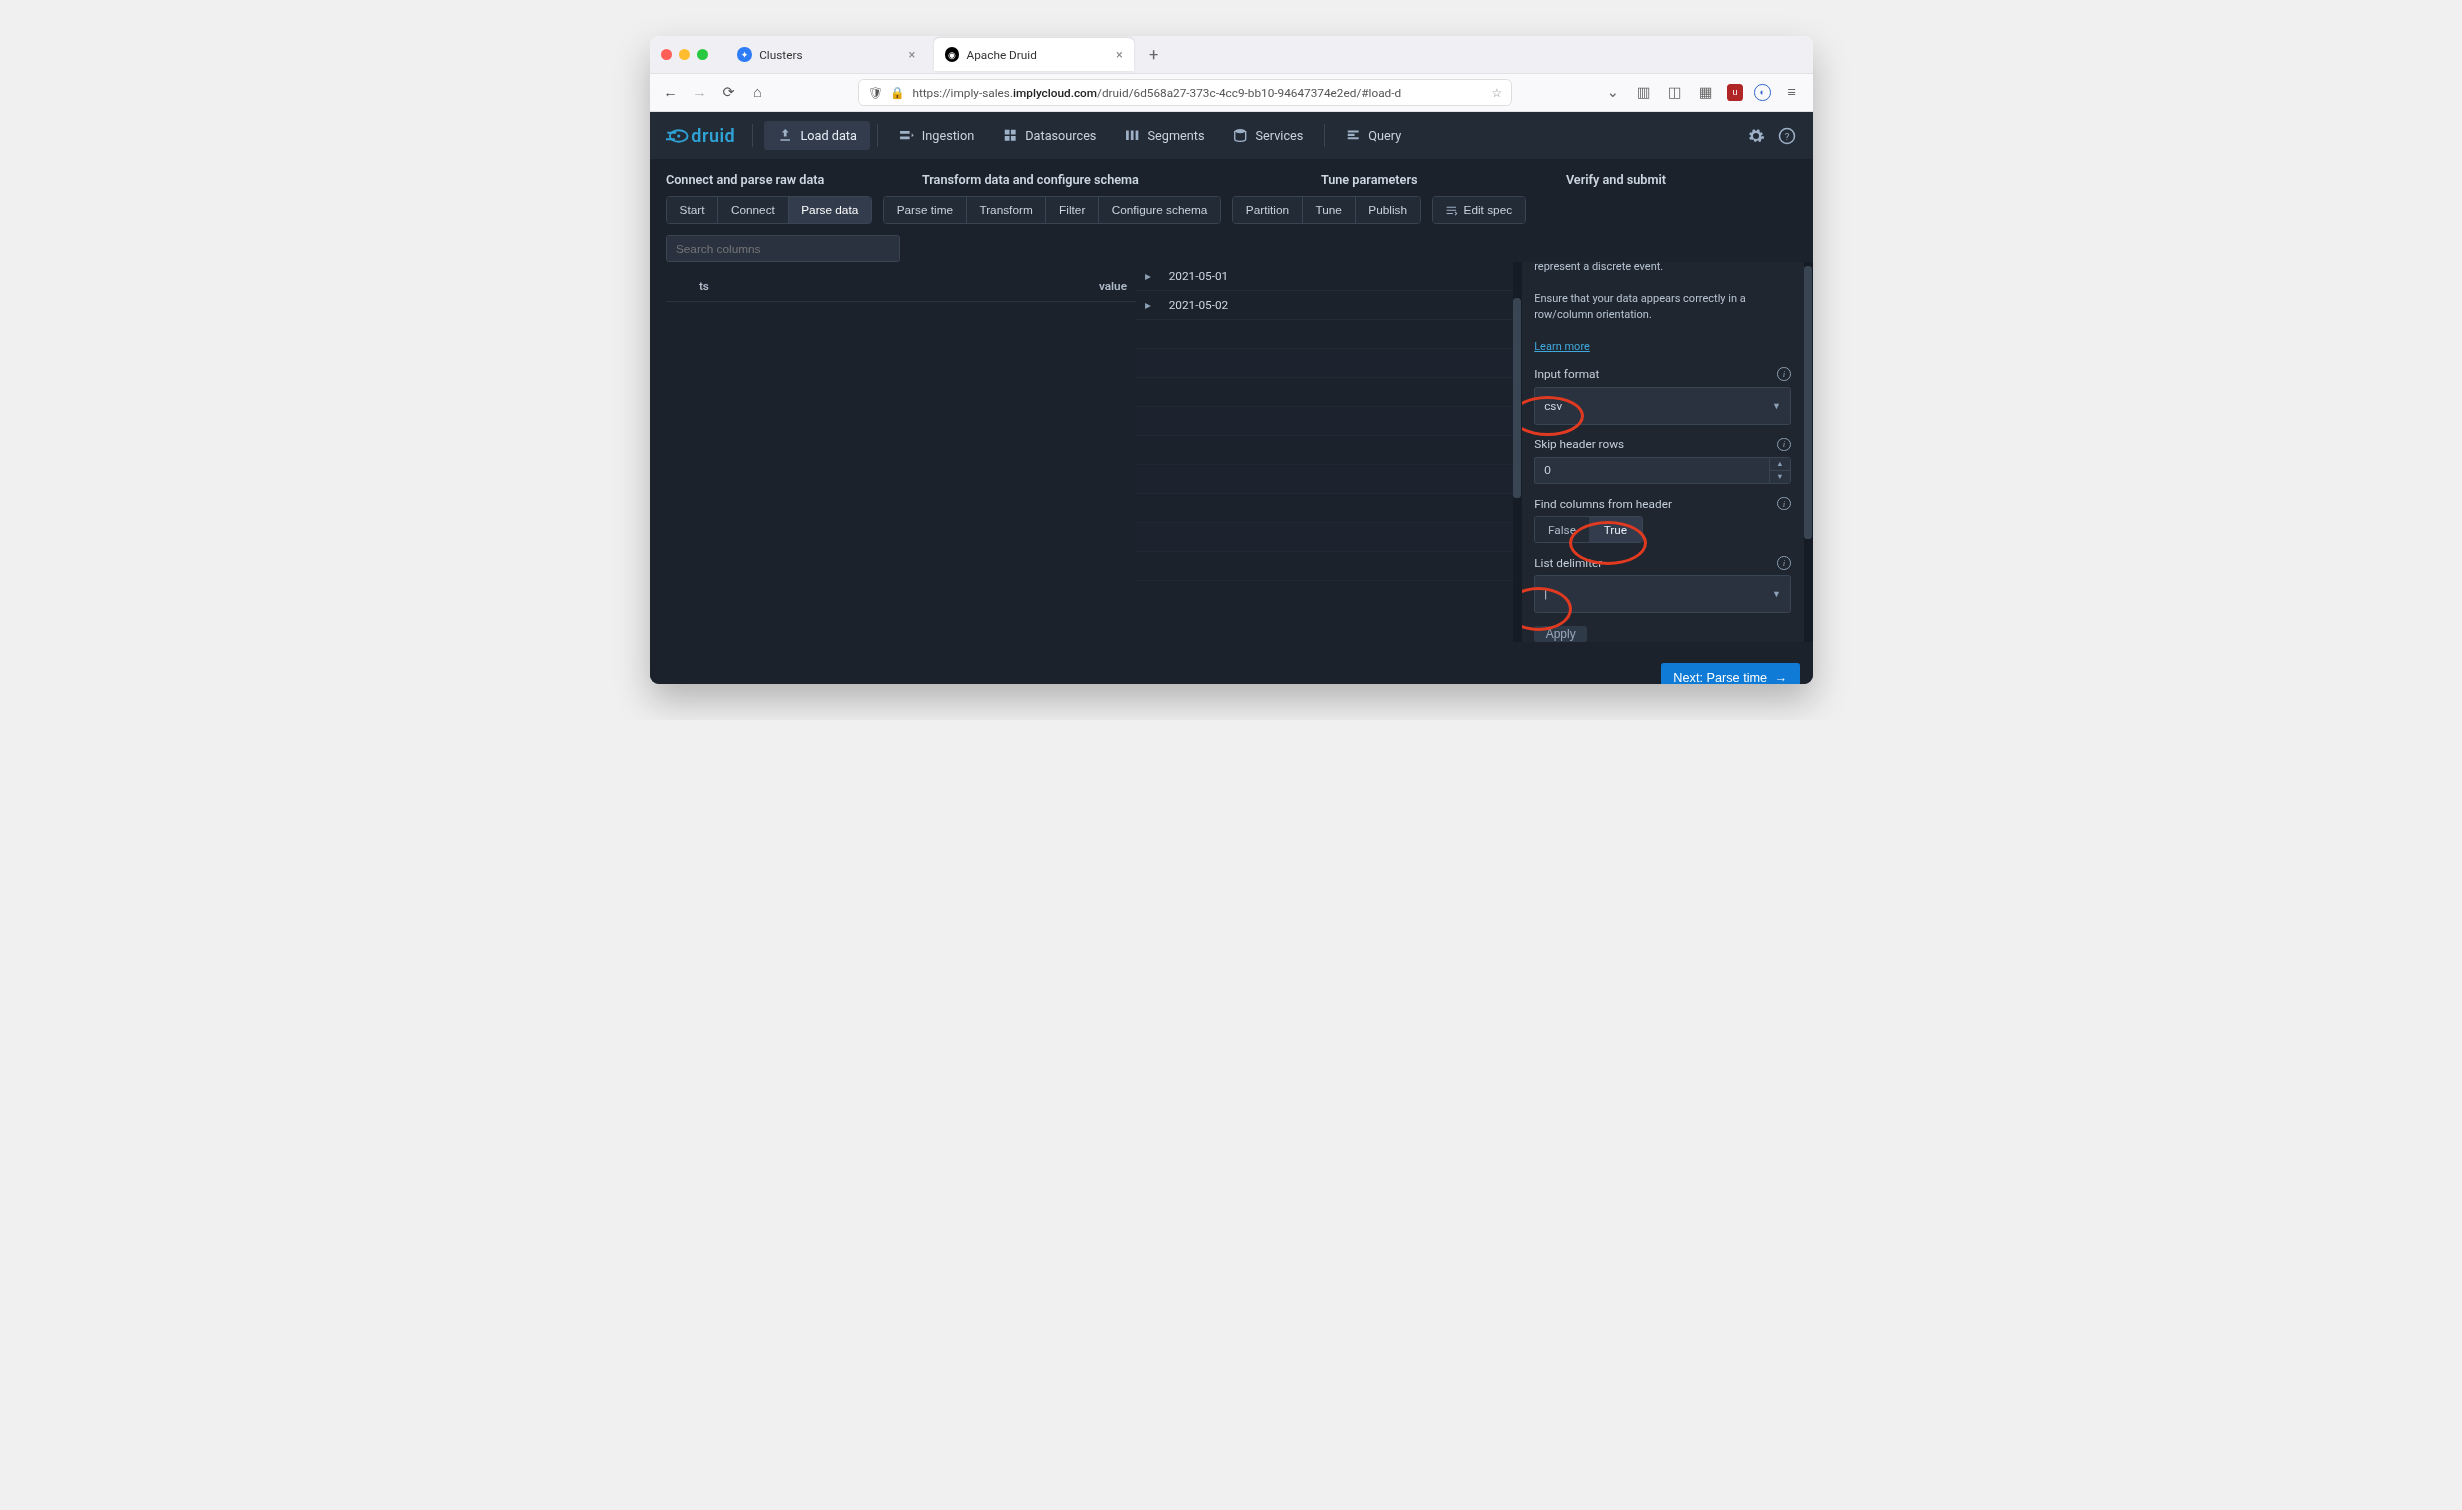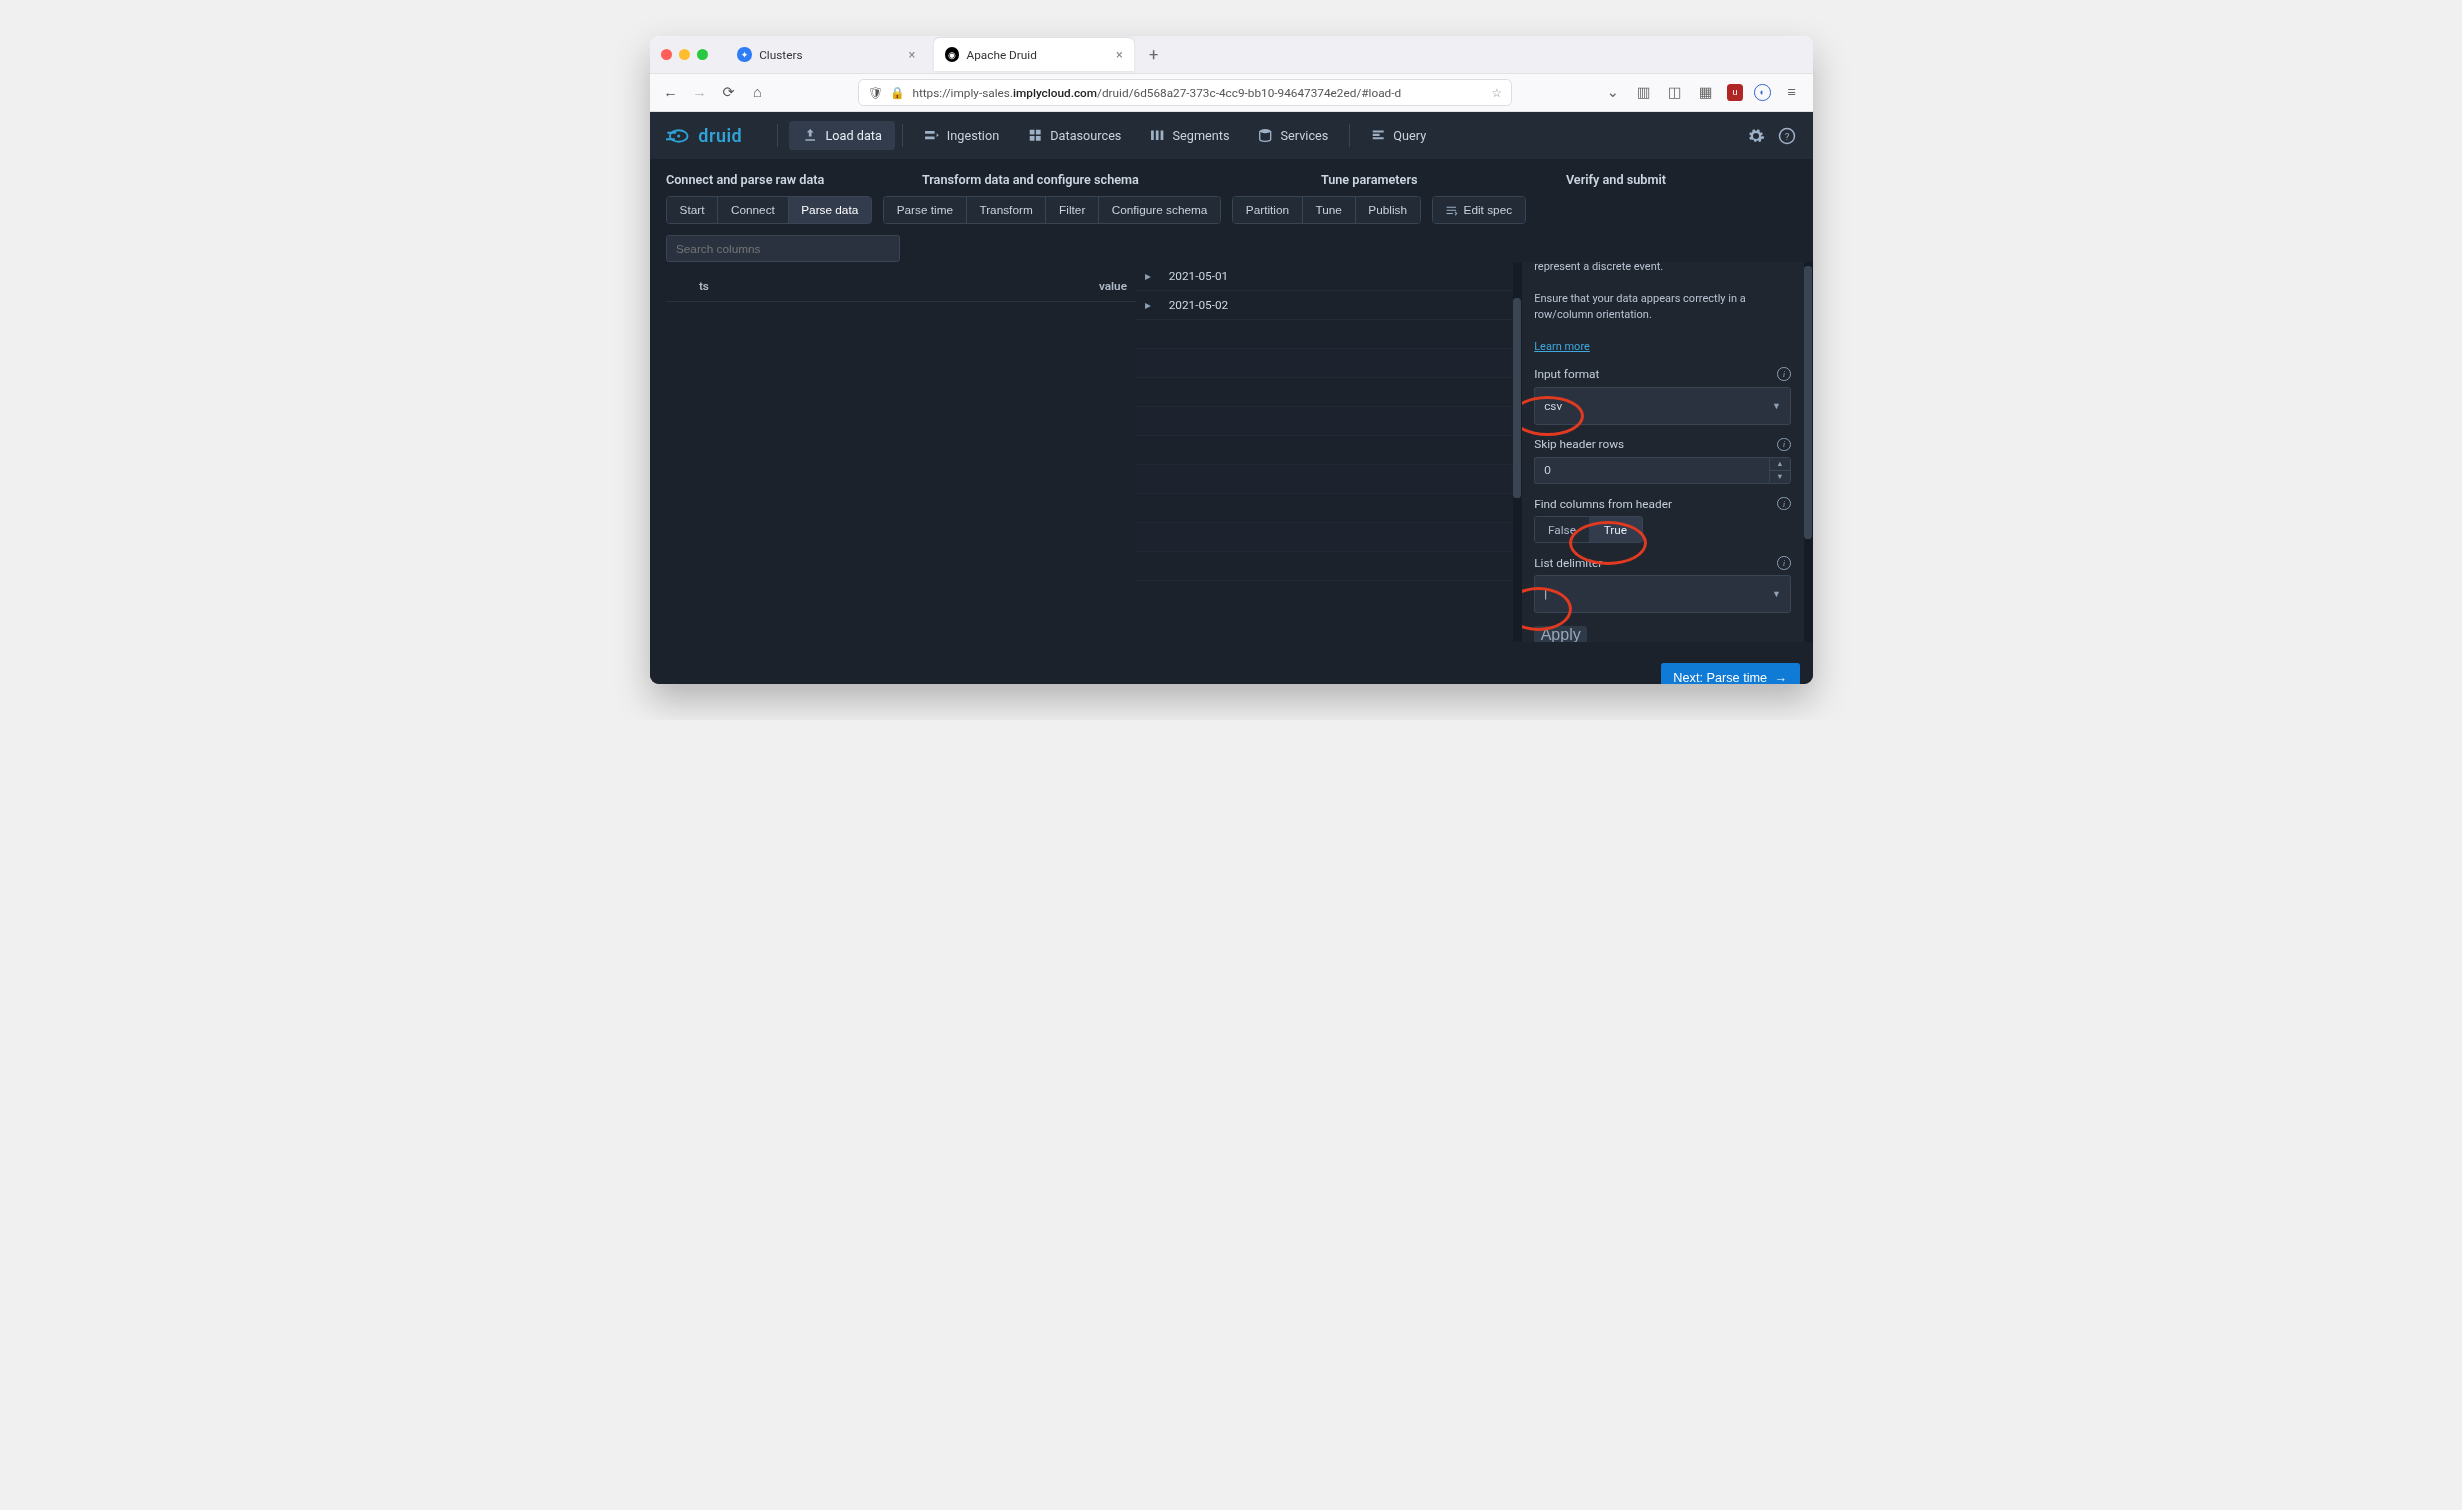--- a/index.html
+++ b/index.html
@@ -59,21 +59,21 @@
   .addr-right .iconbtn { color:#666; }
   .addr-badge { width:16.4px; height:16.4px; border-radius:3.6px; display:flex;align-items:center;justify-content:center;font-size:9px;}
   
   .app {
     background:#1f2630; color:#c9d2dd; display:flex; flex-direction:column; height: 572px;
   }
   .app-header {
     height:47px; display:flex; align-items:center; padding:0 16.4px; gap:5.5px;
     background:#232b37;
   }
-  .brand { display:flex; align-items:center; gap:7px; margin-right:24px; }
+  .brand { display:flex; align-items:center; gap:0; margin-right:6px; }
   .brand .logo { color:#2fa3d6; font-weight:600; font-size:18px; letter-spacing:0.5px;}
   .brand .logo-icon {width:25.4px;height:20px;}
   .vdiv { width:0.9px; height:23.6px; background:#3a4554; margin:0 5.5px; }
   .hnav { display:flex; align-items:center; gap:2px; }
   .hnav-item {
     display:flex; align-items:center; gap:7.3px; padding:6.4px 12.7px; border-radius:3.6px;
     font-size:12.7px; color:#c9d2dd;
   }
   .hnav-item.active { background:#323c4c; color:#e6edf5; }
   .hnav-item .nicon { width:16.4px; height:16.4px; fill:#9fb1c6; }
@@ -131,21 +131,21 @@
   .numbox input{
     flex:1; height:27px; background:#2a3240; border:0.9px solid #3a4554; border-right:none;
     border-radius:2.7px 0 0 2.7px; color:#cdd7e2; padding:0 9px; font-size:11.8px;
   }
   .spin { width:22px; display:flex; flex-direction:column; border:0.9px solid #3a4554; border-radius:0 2.7px 2.7px 0;}
   .spin div{flex:1;background:#2a3240;color:#8da0b6;font-size:7.3px;display:flex;align-items:center;justify-content:center;border-bottom:0.9px solid #3a4554;}
   .spin div:last-child{border-bottom:none;}
   .toggle { display:flex; border:0.9px solid #3a4554; border-radius:2.7px; overflow:hidden; width:109px;}
   .toggle div{flex:1;text-align:center;padding:5.5px 0;font-size:11.8px;background:#232b37;color:#aeb9c8;}
   .toggle div.sel{background:#323c4c;color:#e6edf5;}
-  .applybtn { margin-top:12.7px; width:53px; height:18px; background:#2f3a49; color:#9aa7b8; border:none; border-radius:2.7px; font-size:16px;}
+  .applybtn { margin-top:12.7px; width:53px; height:18px; background:#2f3a49; color:#9aa7b8; border:none; border-radius:2.7px; font-size:12px;}
   .nextbtn {
     position:absolute; right:0; bottom:11px;
     background:#107bd6; color:#fff; height:29px; padding:0 12.7px; border:none; border-radius:2.7px;
     display:flex; align-items:center; gap:7.3px; font-size:12.7px;
   }
   .info-icon{width:13.6px;height:13.6px;border:1.4px solid #8da0b6;border-radius:50%;display:inline-flex;align-items:center;justify-content:center;font-size:9px;color:#8da0b6;font-style:italic;font-family:serif;}
   
   .annot {
     position:absolute; border:3.6px solid #e13a20; border-radius:50%;
     pointer-events:none;

